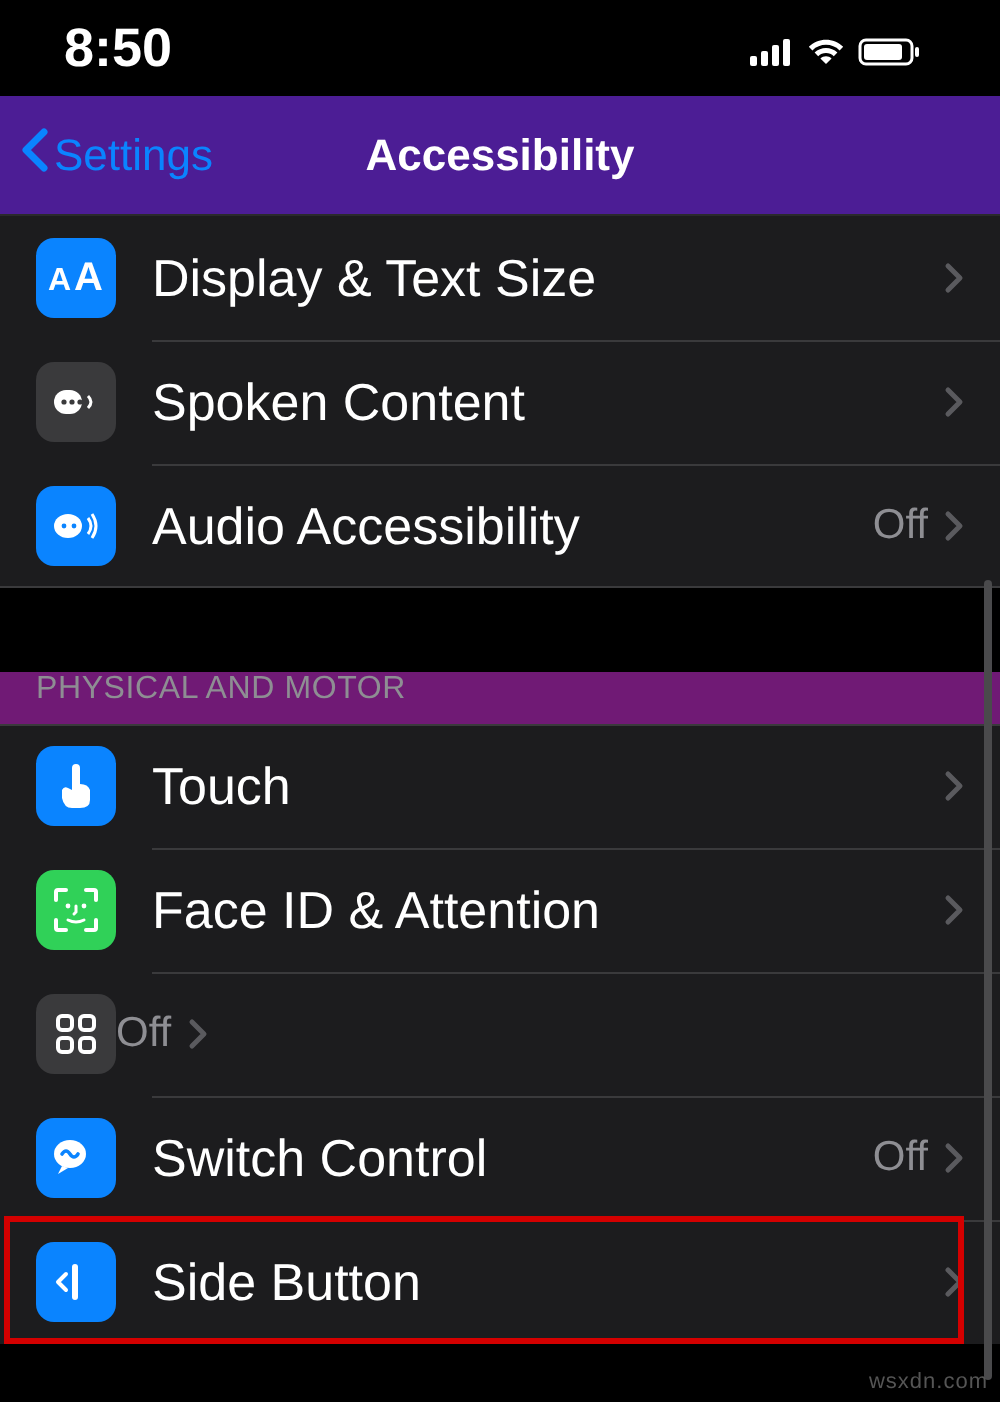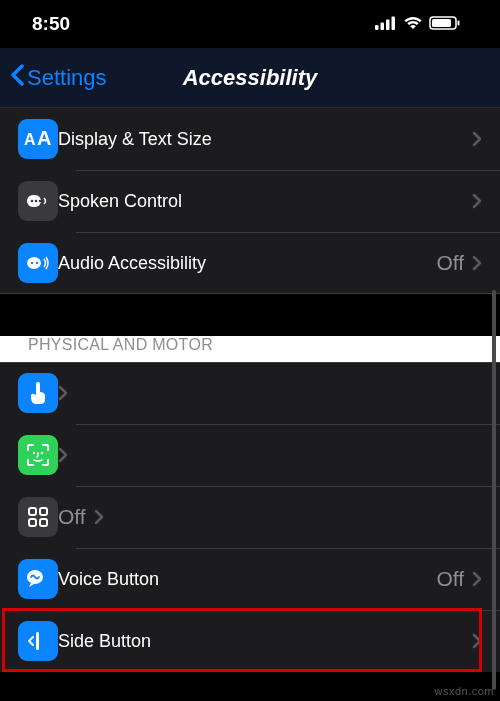--- a/index.html
+++ b/index.html
@@ -11,52 +11,51 @@
       color: #fff;
       overflow: hidden;
       position: relative;
     }
     .status-bar {
       height: 48px;
       display: flex;
       align-items: center;
       justify-content: space-between;
       padding: 0 39px 0 32px;
-      font-size: 19px;
+      font-size: 27px;
       font-weight: 600;
     }
     .status-right {
       display: flex;
       align-items: center;
       gap: 6px;
     }
     .nav-bar {
       height: 60px;
-      background: #0f172a;
+      background: #4c1d95;
       position: relative;
       display: flex;
       align-items: center;
       border-bottom: 1px solid #2a2a2c;
     }
     .back-btn {
       position: absolute;
       left: 10px;
       display: flex;
       align-items: center;
       color: #0a84ff;
       font-size: 22px;
       gap: 2px;
     }
     .nav-title {
       flex: 1;
       text-align: center;
       font-size: 22px;
       font-weight: 600;
       color: #fff;
-      font-style: italic;
     }
     .list { }
     .row {
       display: flex;
       align-items: center;
       height: 62px;
       background: #1c1c1e;
       position: relative;
       padding-left: 18px;
     }
@@ -79,22 +78,22 @@
     .icon-box {
       width: 40px;
       height: 40px;
       border-radius: 9px;
       display: flex;
       align-items: center;
       justify-content: center;
       flex-shrink: 0;
     }
     .row-label {
-      margin-left: 0;
-      font-size: 18px;
+      margin-left: 18px;
+      font-size: 26px;
       flex: 1;
       color: #fff;
     }
     .row-value {
       font-size: 21px;
       color: #8e8e93;
       margin-right: 8px;
     }
     .chevron {
       color: #5a5a5e;
@@ -103,22 +102,22 @@
       align-items:center;
     }
     .section-gap {
       height: 42px;
       background: #000;
     }
     .section-header {
       font-size: 16px;
       color: #8e8e93;
       text-transform: uppercase;
-      padding: 0 18px 8px 28px;
-      background:#ffffff;
+      padding: 0 18px 8px 18px;
+      background:#701a75;
       letter-spacing: 0.3px;
     }
     .highlight {
       position:absolute;
       border:3px solid #d40000;
       pointer-events:none;
       z-index:10;
     }
     .scroll-indicator{
       position:absolute;
@@ -201,21 +200,21 @@
   <div class="row">
     <div class="icon-box" style="background:#3a3a3c">
       <svg width="26" height="20" viewBox="0 0 26 20">
           <rect x="2" y="4" width="14" height="12" rx="6" fill="#fff"></rect>
           <circle cx="7" cy="10" r="1.3" fill="#3a3a3c"></circle>
           <circle cx="11" cy="10" r="1.3" fill="#3a3a3c"></circle>
           <circle cx="15" cy="10" r="1.3" fill="#3a3a3c"></circle>
           <path d="M19 7 Q22 10 19 13" stroke="#fff" stroke-width="1.5" fill="none"></path>
         </svg>
     </div>
-    <div class="row-label">Spoken Control</div>
+    <div class="row-label">Spoken Content</div>
     <div class="chevron">
         <svg width="10" height="16" viewBox="0 0 10 16">
           <path d="M2 2 L8 8 L2 14" stroke="#5a5a5e" stroke-width="2.5" fill="none" stroke-linecap="round" stroke-linejoin="round"></path>
         </svg>
       </div>
   </div>
 
   <div class="row last">
     <div class="icon-box" style="background:#0a84ff">
       <svg width="26" height="20" viewBox="0 0 26 20">
@@ -237,37 +236,39 @@
 
   <div class="section-gap"></div>
   <div class="section-header">PHYSICAL AND MOTOR</div>
 
   <div class="row first">
     <div class="icon-box" style="background:#0a84ff">
       <svg width="22" height="26" viewBox="0 0 22 26">
           <path d="M9 4 Q9 2 11 2 Q13 2 13 4 L13 12 Q17 12 18 15 L18 20 Q18 24 13 24 L9 24 Q5 24 4 19 L4 15 Q5 13 7 14 L9 15 Z" fill="#fff"></path>
         </svg>
     </div>
+    <div class="row-label">Touch</div>
     <div class="chevron">
         <svg width="10" height="16" viewBox="0 0 10 16">
           <path d="M2 2 L8 8 L2 14" stroke="#5a5a5e" stroke-width="2.5" fill="none" stroke-linecap="round" stroke-linejoin="round"></path>
         </svg>
       </div>
   </div>
 
   <div class="row">
     <div class="icon-box" style="background:#30d158">
       <svg width="28" height="28" viewBox="0 0 28 28">
           <path d="M4 9 L4 5 Q4 4 5 4 L9 4 M19 4 L23 4 Q24 4 24 5 L24 9 M24 19 L24 23 Q24 24 23 24 L19 24 M9 24 L5 24 Q4 24 4 23 L4 19" stroke="#fff" stroke-width="2" fill="none" stroke-linecap="round"></path>
           <circle cx="10" cy="12" r="1.2" fill="#fff"></circle>
           <circle cx="18" cy="12" r="1.2" fill="#fff"></circle>
           <path d="M14 12 L14 15 L13 16" stroke="#fff" stroke-width="1.5" fill="none" stroke-linecap="round"></path>
           <path d="M10 19 Q14 21 18 19" stroke="#fff" stroke-width="1.5" fill="none" stroke-linecap="round"></path>
         </svg>
     </div>
+    <div class="row-label">Face ID &amp; Attention</div>
     <div class="chevron">
         <svg width="10" height="16" viewBox="0 0 10 16">
           <path d="M2 2 L8 8 L2 14" stroke="#5a5a5e" stroke-width="2.5" fill="none" stroke-linecap="round" stroke-linejoin="round"></path>
         </svg>
       </div>
   </div>
 
   <div class="row">
     <div class="icon-box" style="background:#3a3a3c">
       <svg width="24" height="24" viewBox="0 0 24 24">
@@ -286,21 +287,21 @@
   </div>
 
   <div class="row" id="vc-row">
     <div class="icon-box" style="background:#0a84ff">
       <svg width="26" height="24" viewBox="0 0 26 24">
           <ellipse cx="10" cy="10" rx="8" ry="7" fill="#fff"></ellipse>
           <path d="M6 16 L4 20 L9 17" fill="#fff"></path>
           <path d="M6 10 Q8 7 10 10 Q12 13 14 10" stroke="#0a84ff" stroke-width="1.8" fill="none" stroke-linecap="round"></path>
         </svg>
     </div>
-    <div class="row-label">Voice Button</div>
+    <div class="row-label">Switch Control</div>
     <div class="row-value">Off</div>
     <div class="chevron">
         <svg width="10" height="16" viewBox="0 0 10 16">
           <path d="M2 2 L8 8 L2 14" stroke="#5a5a5e" stroke-width="2.5" fill="none" stroke-linecap="round" stroke-linejoin="round"></path>
         </svg>
       </div>
   </div>
 
   <div class="row">
     <div class="icon-box" style="background:#0a84ff">

